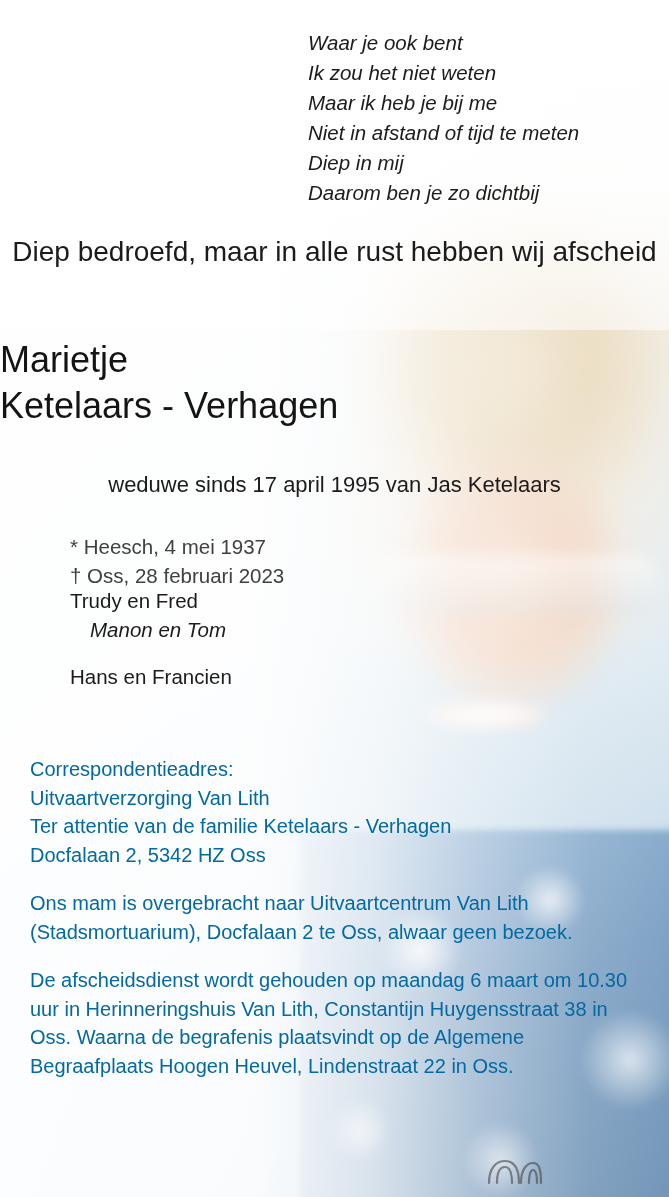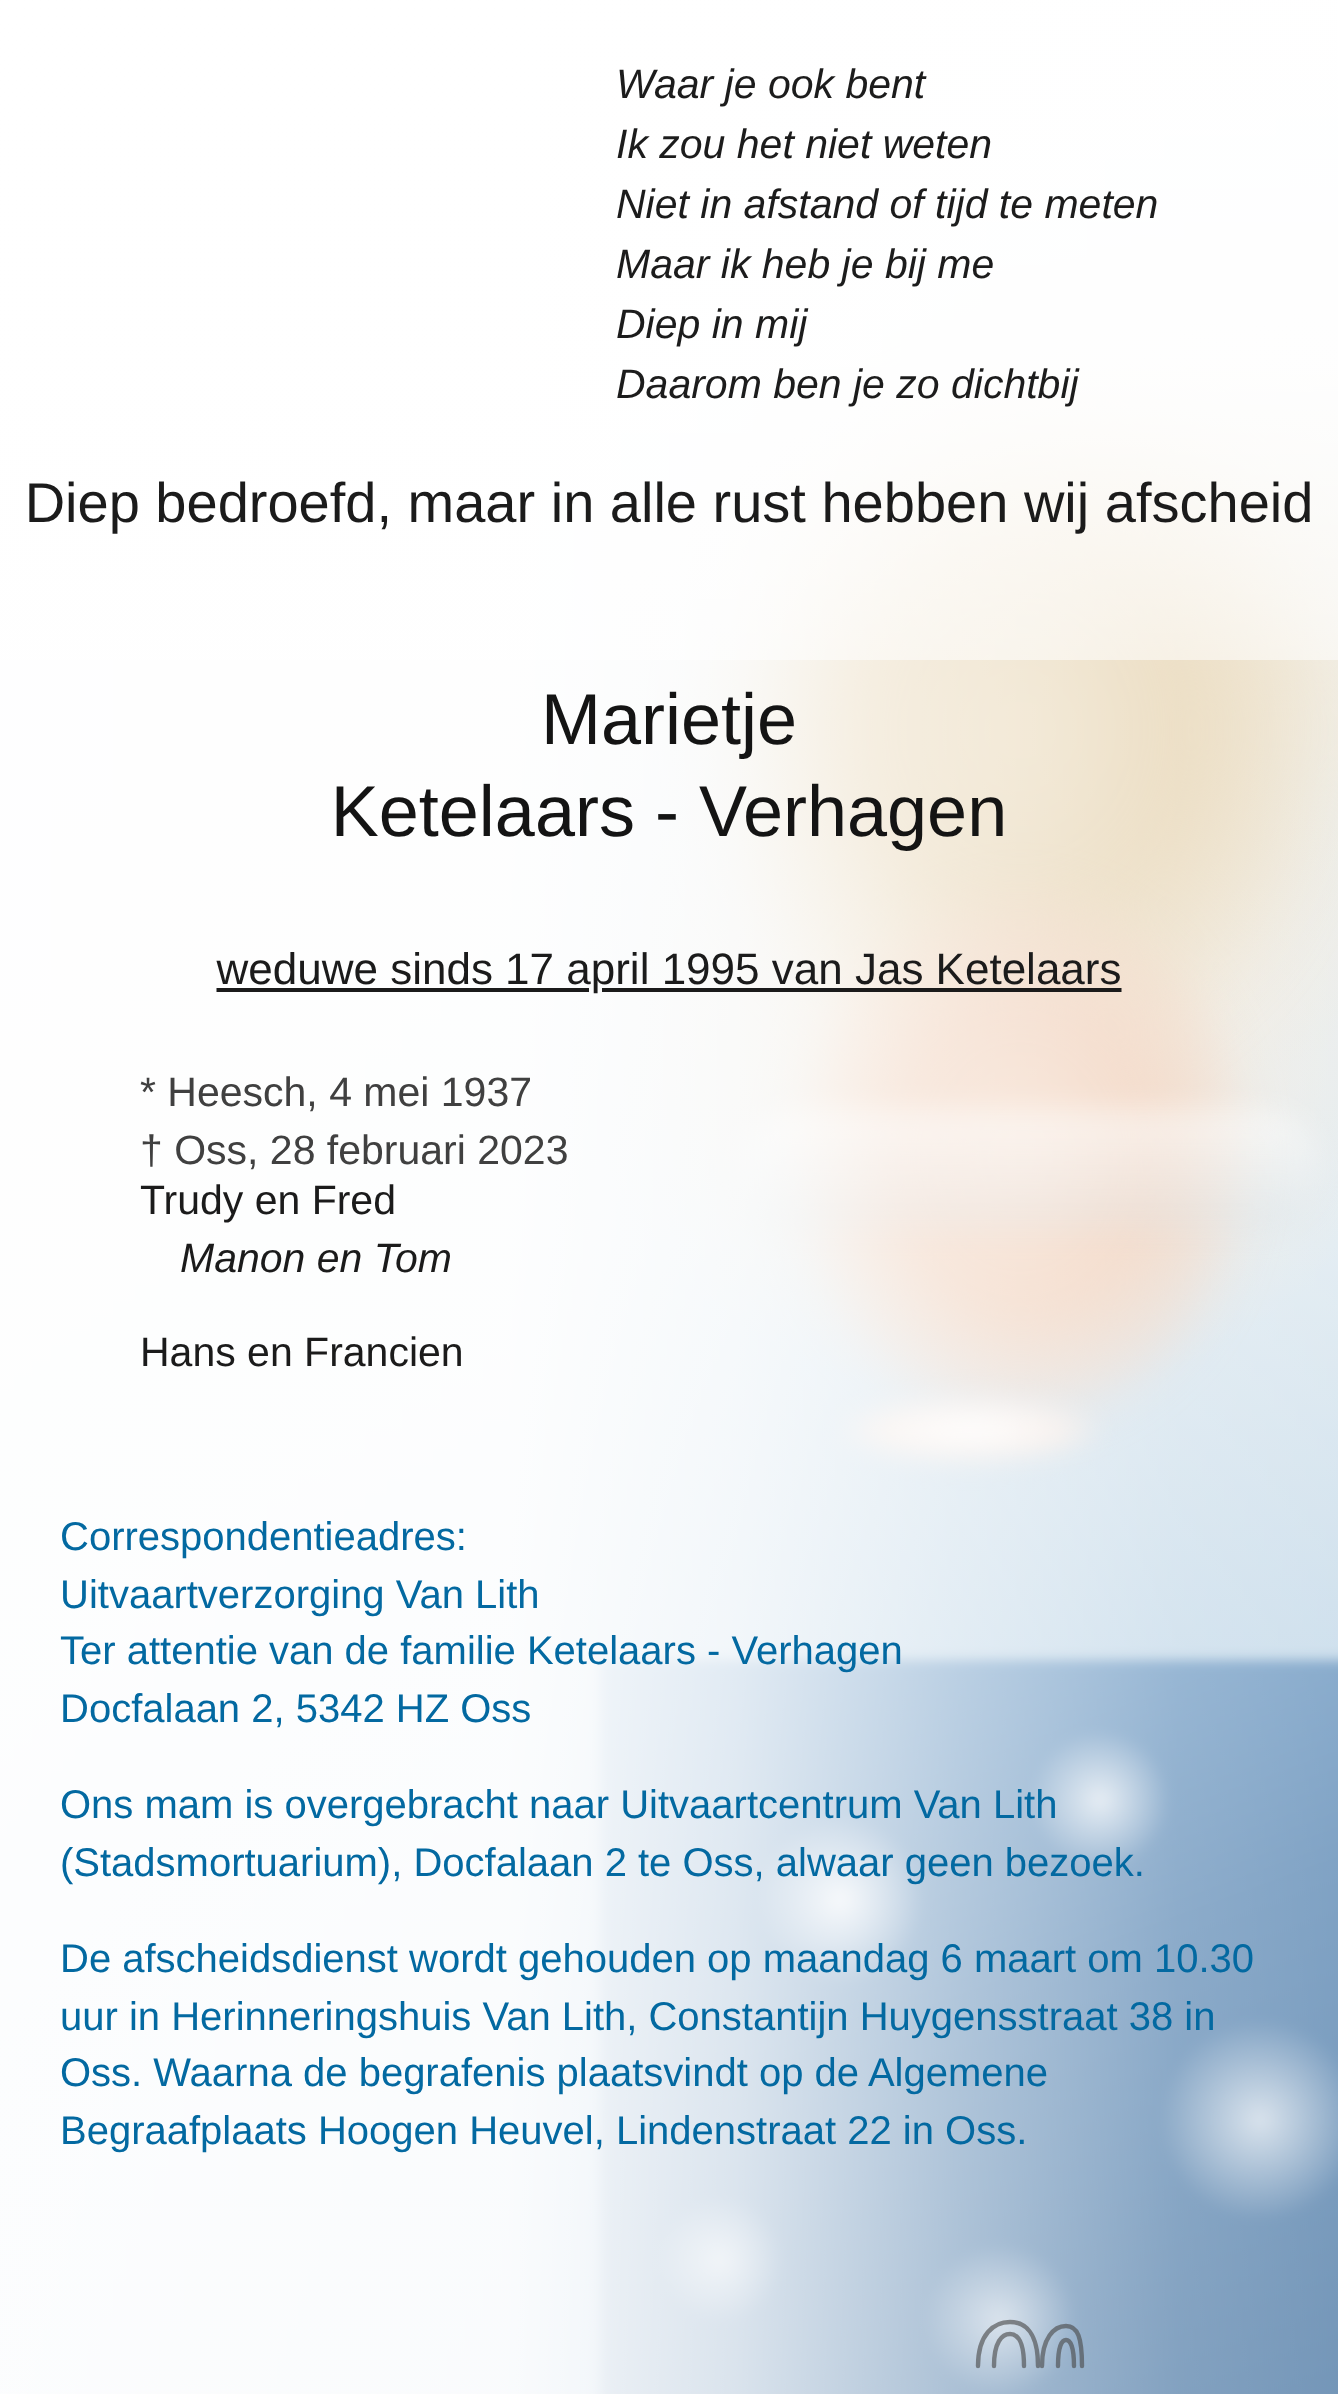--- a/index.html
+++ b/index.html
@@ -127,21 +127,20 @@
     font-size: 28px;
     line-height: 28px;
     color: #1b1b1b;
   }
 
   .name-block {
     position: absolute;
     left: 0;
     top: 337px;
     width: 669px;
-    text-align: center;
     color: #141414;
   }
   .name-first {
     font-size: 36px;
     line-height: 46px;
     font-weight: 400;
   }
   .name-last {
     font-size: 36px;
     line-height: 46px;
@@ -149,21 +148,20 @@
   }
 
   .widow {
     position: absolute;
     left: 0;
     top: 472px;
     width: 669px;
     text-align: center;
     font-size: 22px;
     color: #1b1b1b;
-    text-decoration: underline;
   }
 
   .dates {
     position: absolute;
     left: 70px;
     top: 532px;
     font-size: 20.5px;
     line-height: 29px;
     color: #404040;
   }
@@ -220,22 +218,22 @@
     <div class="shoulder"></div>
     <div class="veil"></div>
     <div class="topfade"></div>
   </div>
 
   <div class="content">
 
     <div class="poem">
       <div>Waar je ook bent</div>
       <div>Ik zou het niet weten</div>
+      <div>Maar ik heb je bij me</div>
       <div>Niet in afstand of tijd te meten</div>
-      <div>Maar ik heb je bij me</div>
       <div>Diep in mij</div>
       <div>Daarom ben je zo dichtbij</div>
     </div>
 
     <div class="intro">
       <div>Diep bedroefd, maar in alle rust hebben wij afscheid</div>
     </div>
 
     <div class="name-block">
       <div class="name-first">Marietje</div>

